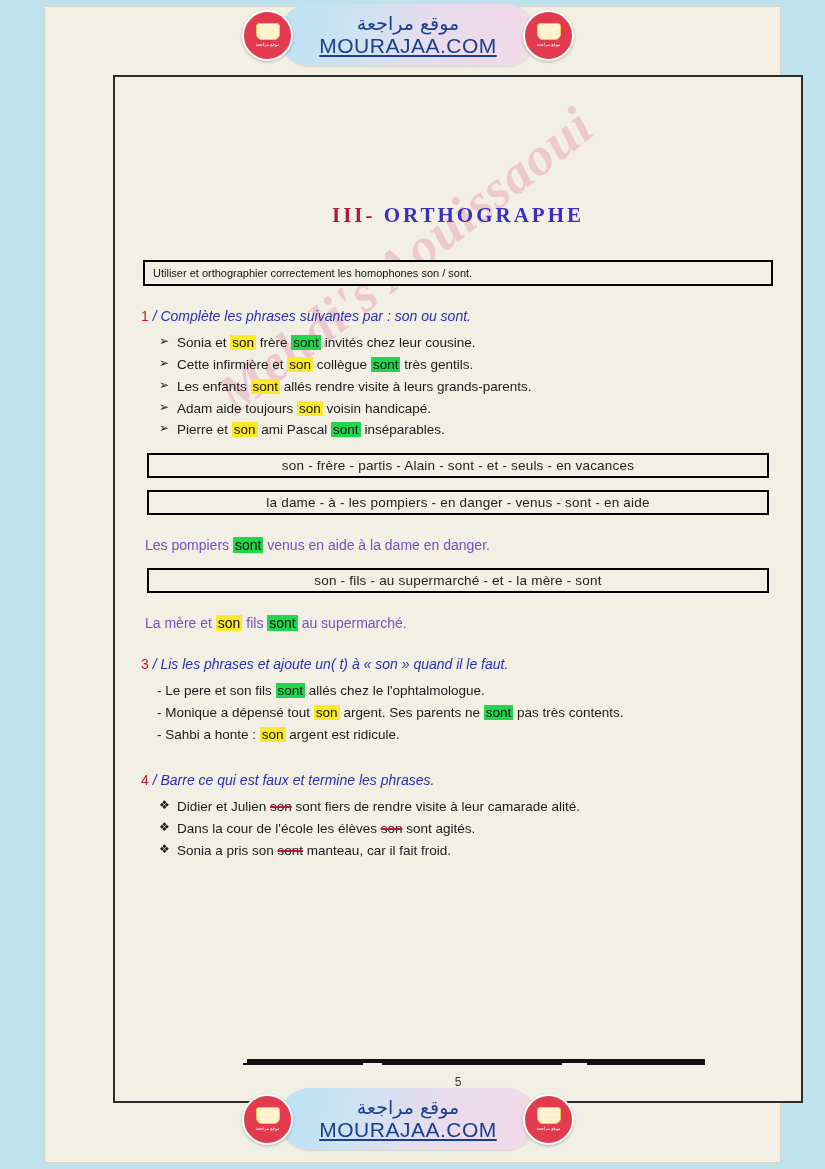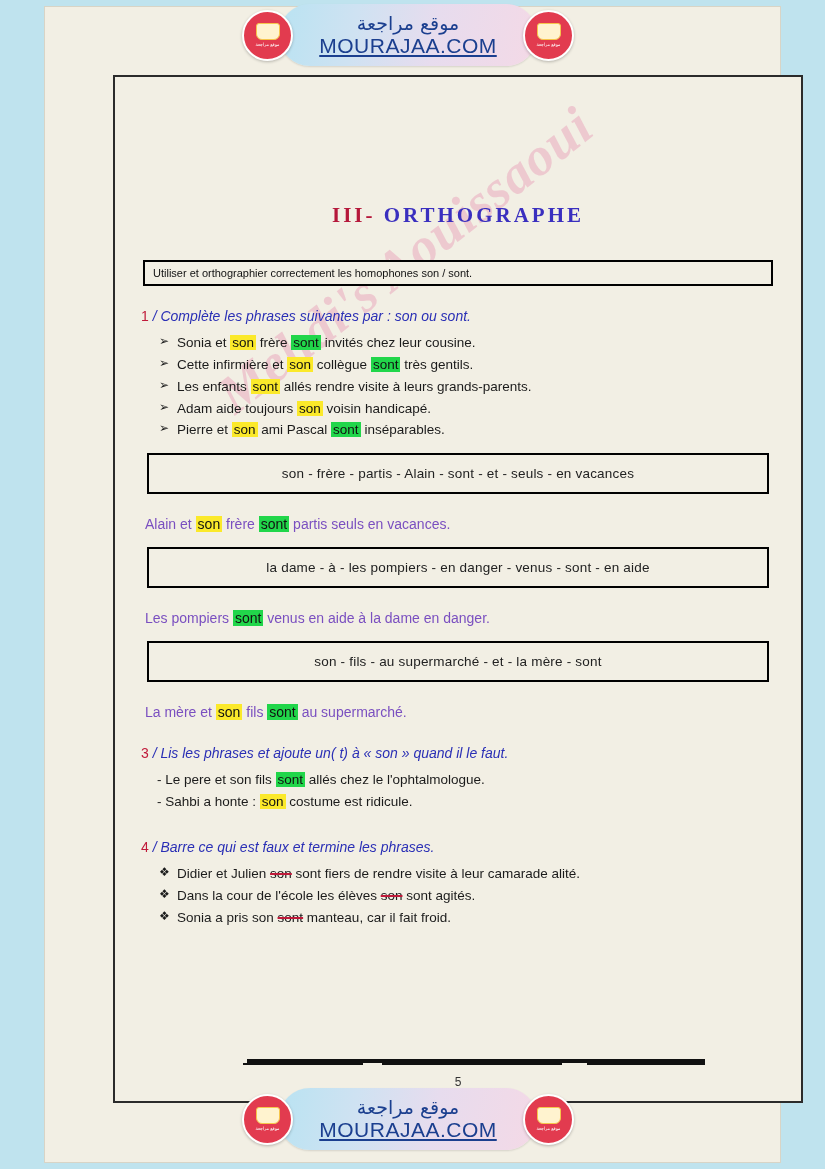--- a/index.html
+++ b/index.html
@@ -179,21 +179,21 @@
     font-size: 12px;
   }
   ul.items.dash { padding-left: 10px; }
   ul.items.dash li { padding-left: 10px; }
 
   .cadre {
     margin: 12px 10px 0 10px;
     border: 2px solid #000;
     text-align: center;
     font-size: 13.5px;
-    padding: 11px 4px;
+    padding: 3px 4px;
     background: #f2efe4;
     letter-spacing: .2px;
   }
   .answer {
     margin: 20px 0 0 8px;
     font-size: 14px;
     color: #7a4fc0;
     line-height: 1.5;
   }
 
@@ -263,35 +263,35 @@
       <ul class="items" id="ex1-items">
           <li><span class="bullet">➢</span><span>Sonia  et </span><span class="hl-y">son</span><span> frère </span><span class="hl-g">sont</span><span> invités chez leur cousine.</span></li>
           <li><span class="bullet">➢</span><span>Cette infirmière  et </span><span class="hl-y">son</span><span> collègue </span><span class="hl-g">sont</span><span> très gentils.</span></li>
           <li><span class="bullet">➢</span><span>Les enfants </span><span class="hl-y">sont</span><span> allés rendre visite à leurs grands-parents.</span></li>
           <li><span class="bullet">➢</span><span>Adam aide toujours </span><span class="hl-y">son</span><span> voisin handicapé.</span></li>
           <li><span class="bullet">➢</span><span>Pierre  et </span><span class="hl-y">son</span><span> ami Pascal </span><span class="hl-g">sont</span><span> inséparables.</span></li>
         </ul>
 
       <div id="ex2-body">
           <div class="cadre">son - frère - partis - Alain - sont - et - seuls - en vacances</div>
-          <div class="answer"><span>Alain et </span><span class="hl-y">son</span><span> frère </span><span class="hl-g">sont</span><span> partis  seuls  en vacances.</span></div>
           <div class="cadre">la dame - à - les pompiers - en danger - venus - sont - en aide</div>
           <div class="answer"><span>Les pompiers </span><span class="hl-g">sont</span><span> venus en aide à la dame en danger.</span></div>
           <div class="cadre">son - fils - au supermarché - et - la mère - sont</div>
           <div class="answer"><span>La mère et </span><span class="hl-y">son</span><span> fils </span><span class="hl-g">sont</span><span>  au supermarché.</span></div>
         </div>
 
       <div class="exo">
         <span class="num">3</span>
         <span>/</span>
         <span>Lis les phrases et ajoute un( t)  à « son » quand il le faut.</span>
       </div>
       <ul class="items dash" id="ex3-items">
           <li><span>- Le pere et son fils </span><span class="hl-g">sont</span><span> allés  chez le l'ophtalmologue.</span></li>
-          <li><span>- Sahbi a honte : </span><span class="hl-y">son</span><span> costume est ridicule.</span></li>
+          <li><span>- Monique a dépensé tout </span><span class="hl-y">son</span><span> argent. Ses parents  ne </span><span class="hl-g">sont</span><span> pas très contents.</span></li>
+          <li><span>- Sahbi a honte : </span><span class="hl-y">son</span><span> argent est ridicule.</span></li>
         </ul>
 
       <div class="exo" style="margin-top:26px">
         <span class="num">4</span>
         <span>/</span>
         <span>Barre ce qui est faux et termine les phrases.</span>
       </div>
       <ul class="items" id="ex4-items">
           <li><span class="bullet">❖</span><span>Didier et Julien </span><span class="strike">son</span><span> sont  fiers  de rendre visite à leur camarade alité.</span></li>
           <li><span class="bullet">❖</span><span>Dans la cour de l'école les élèves </span><span class="strike">son</span><span> sont  agités.</span></li>

